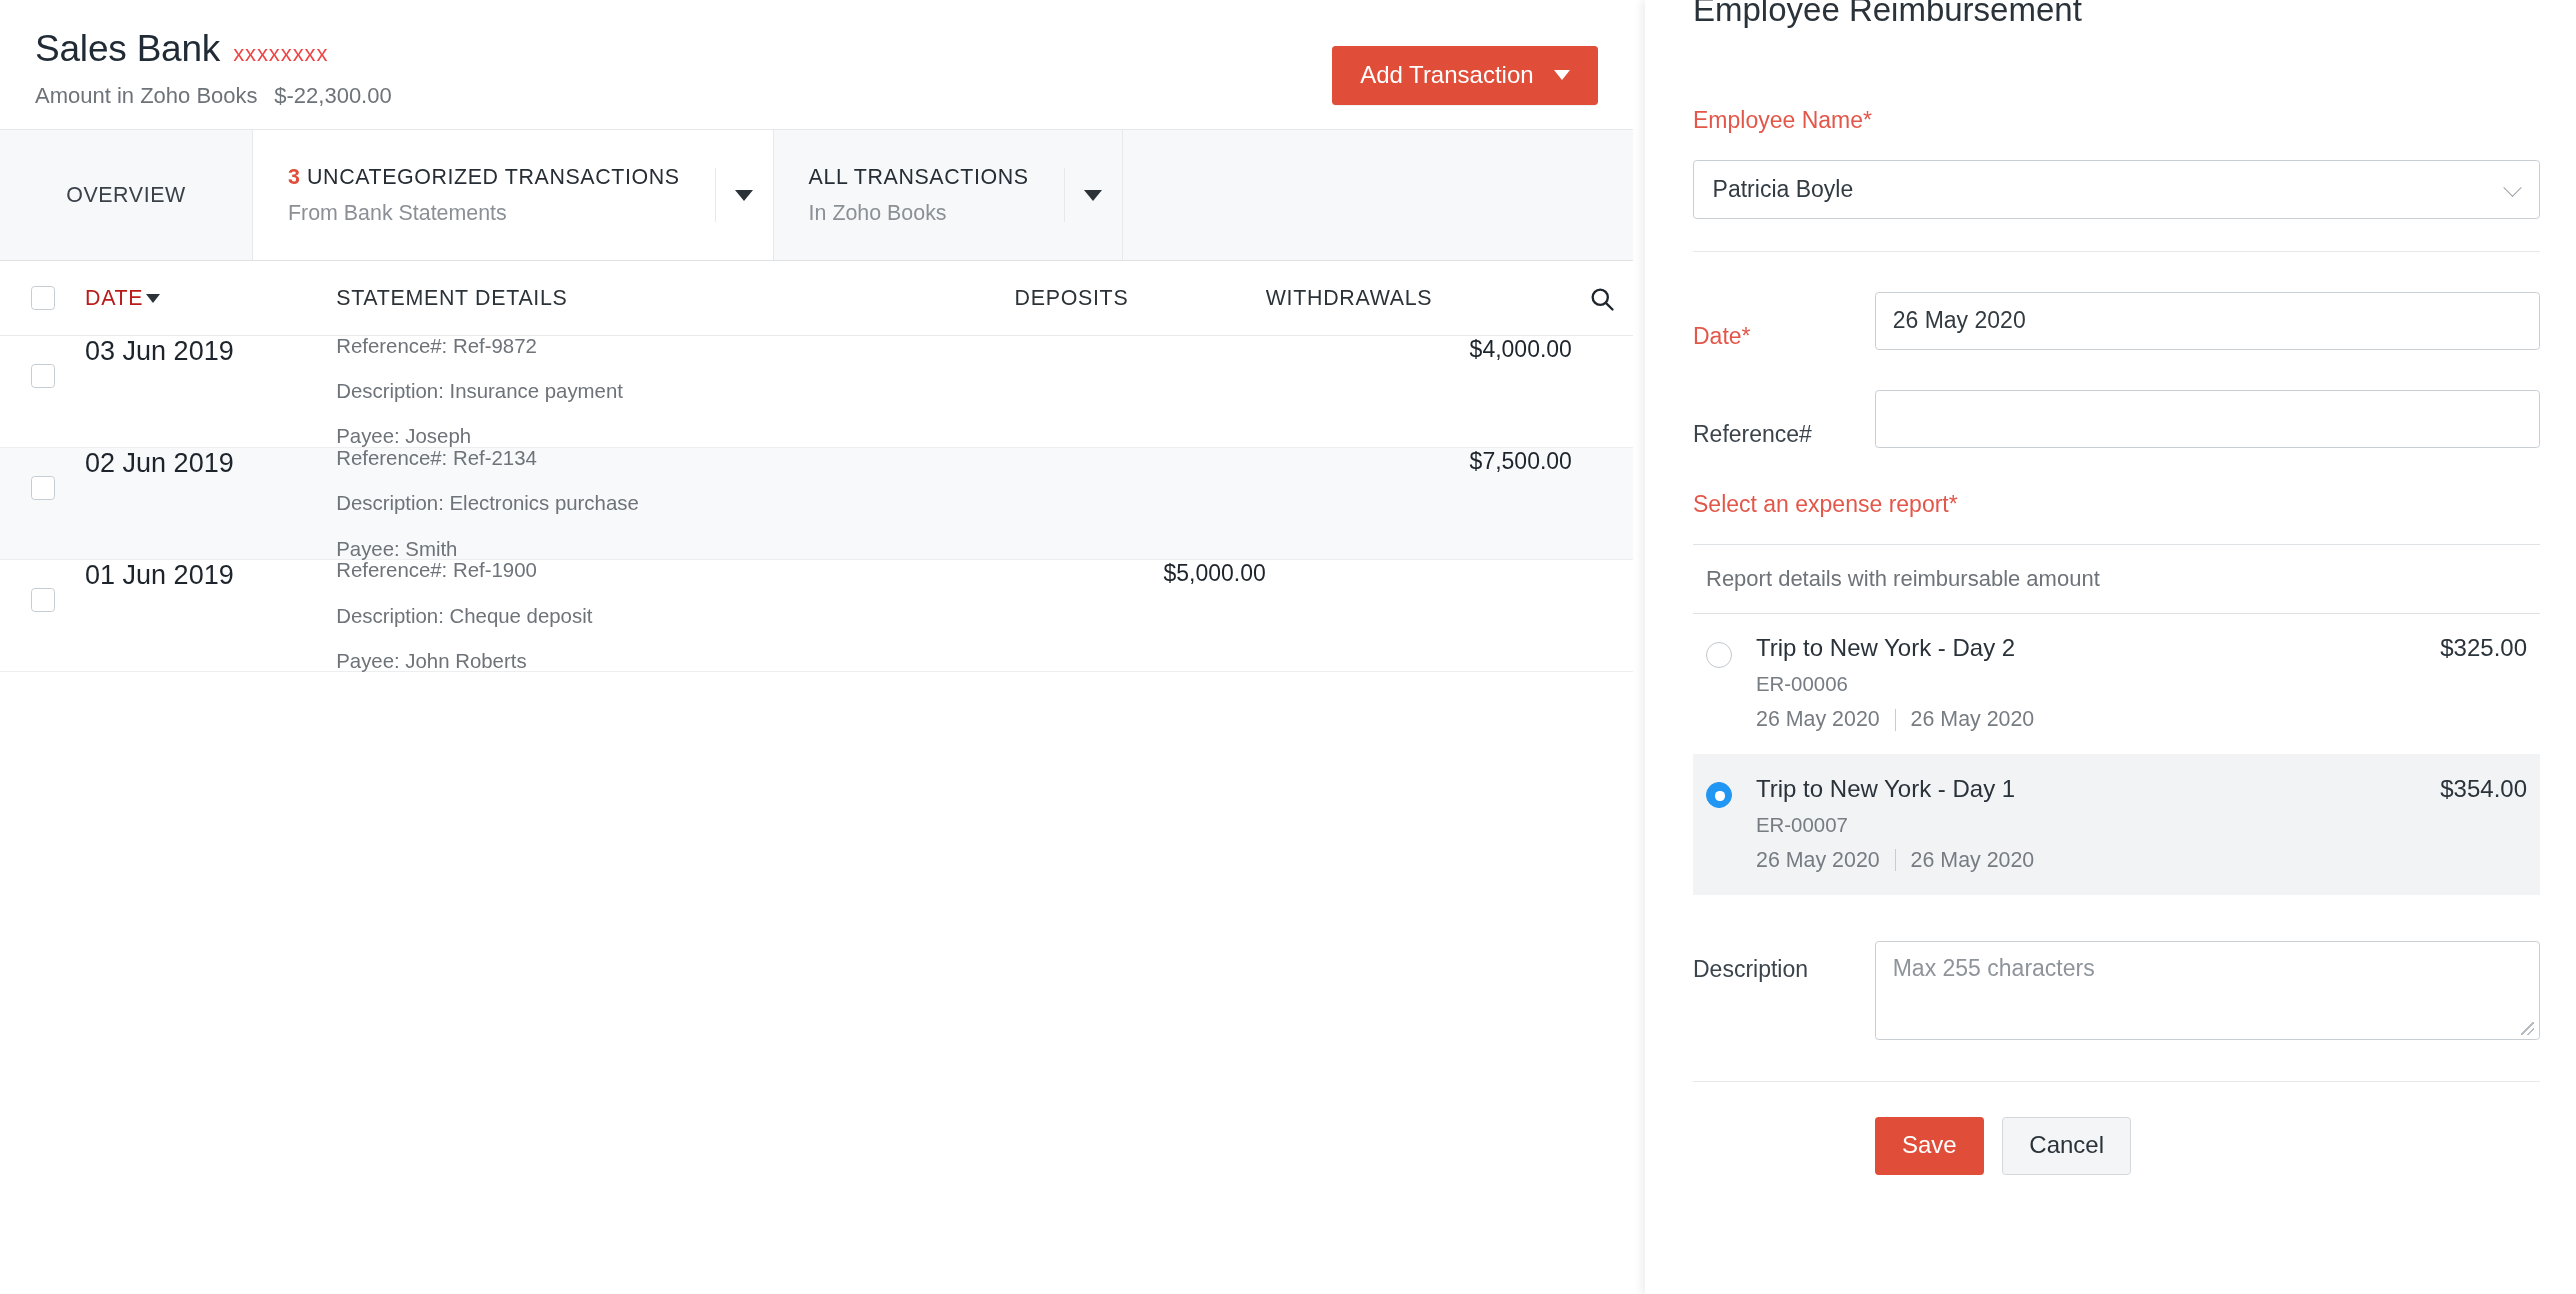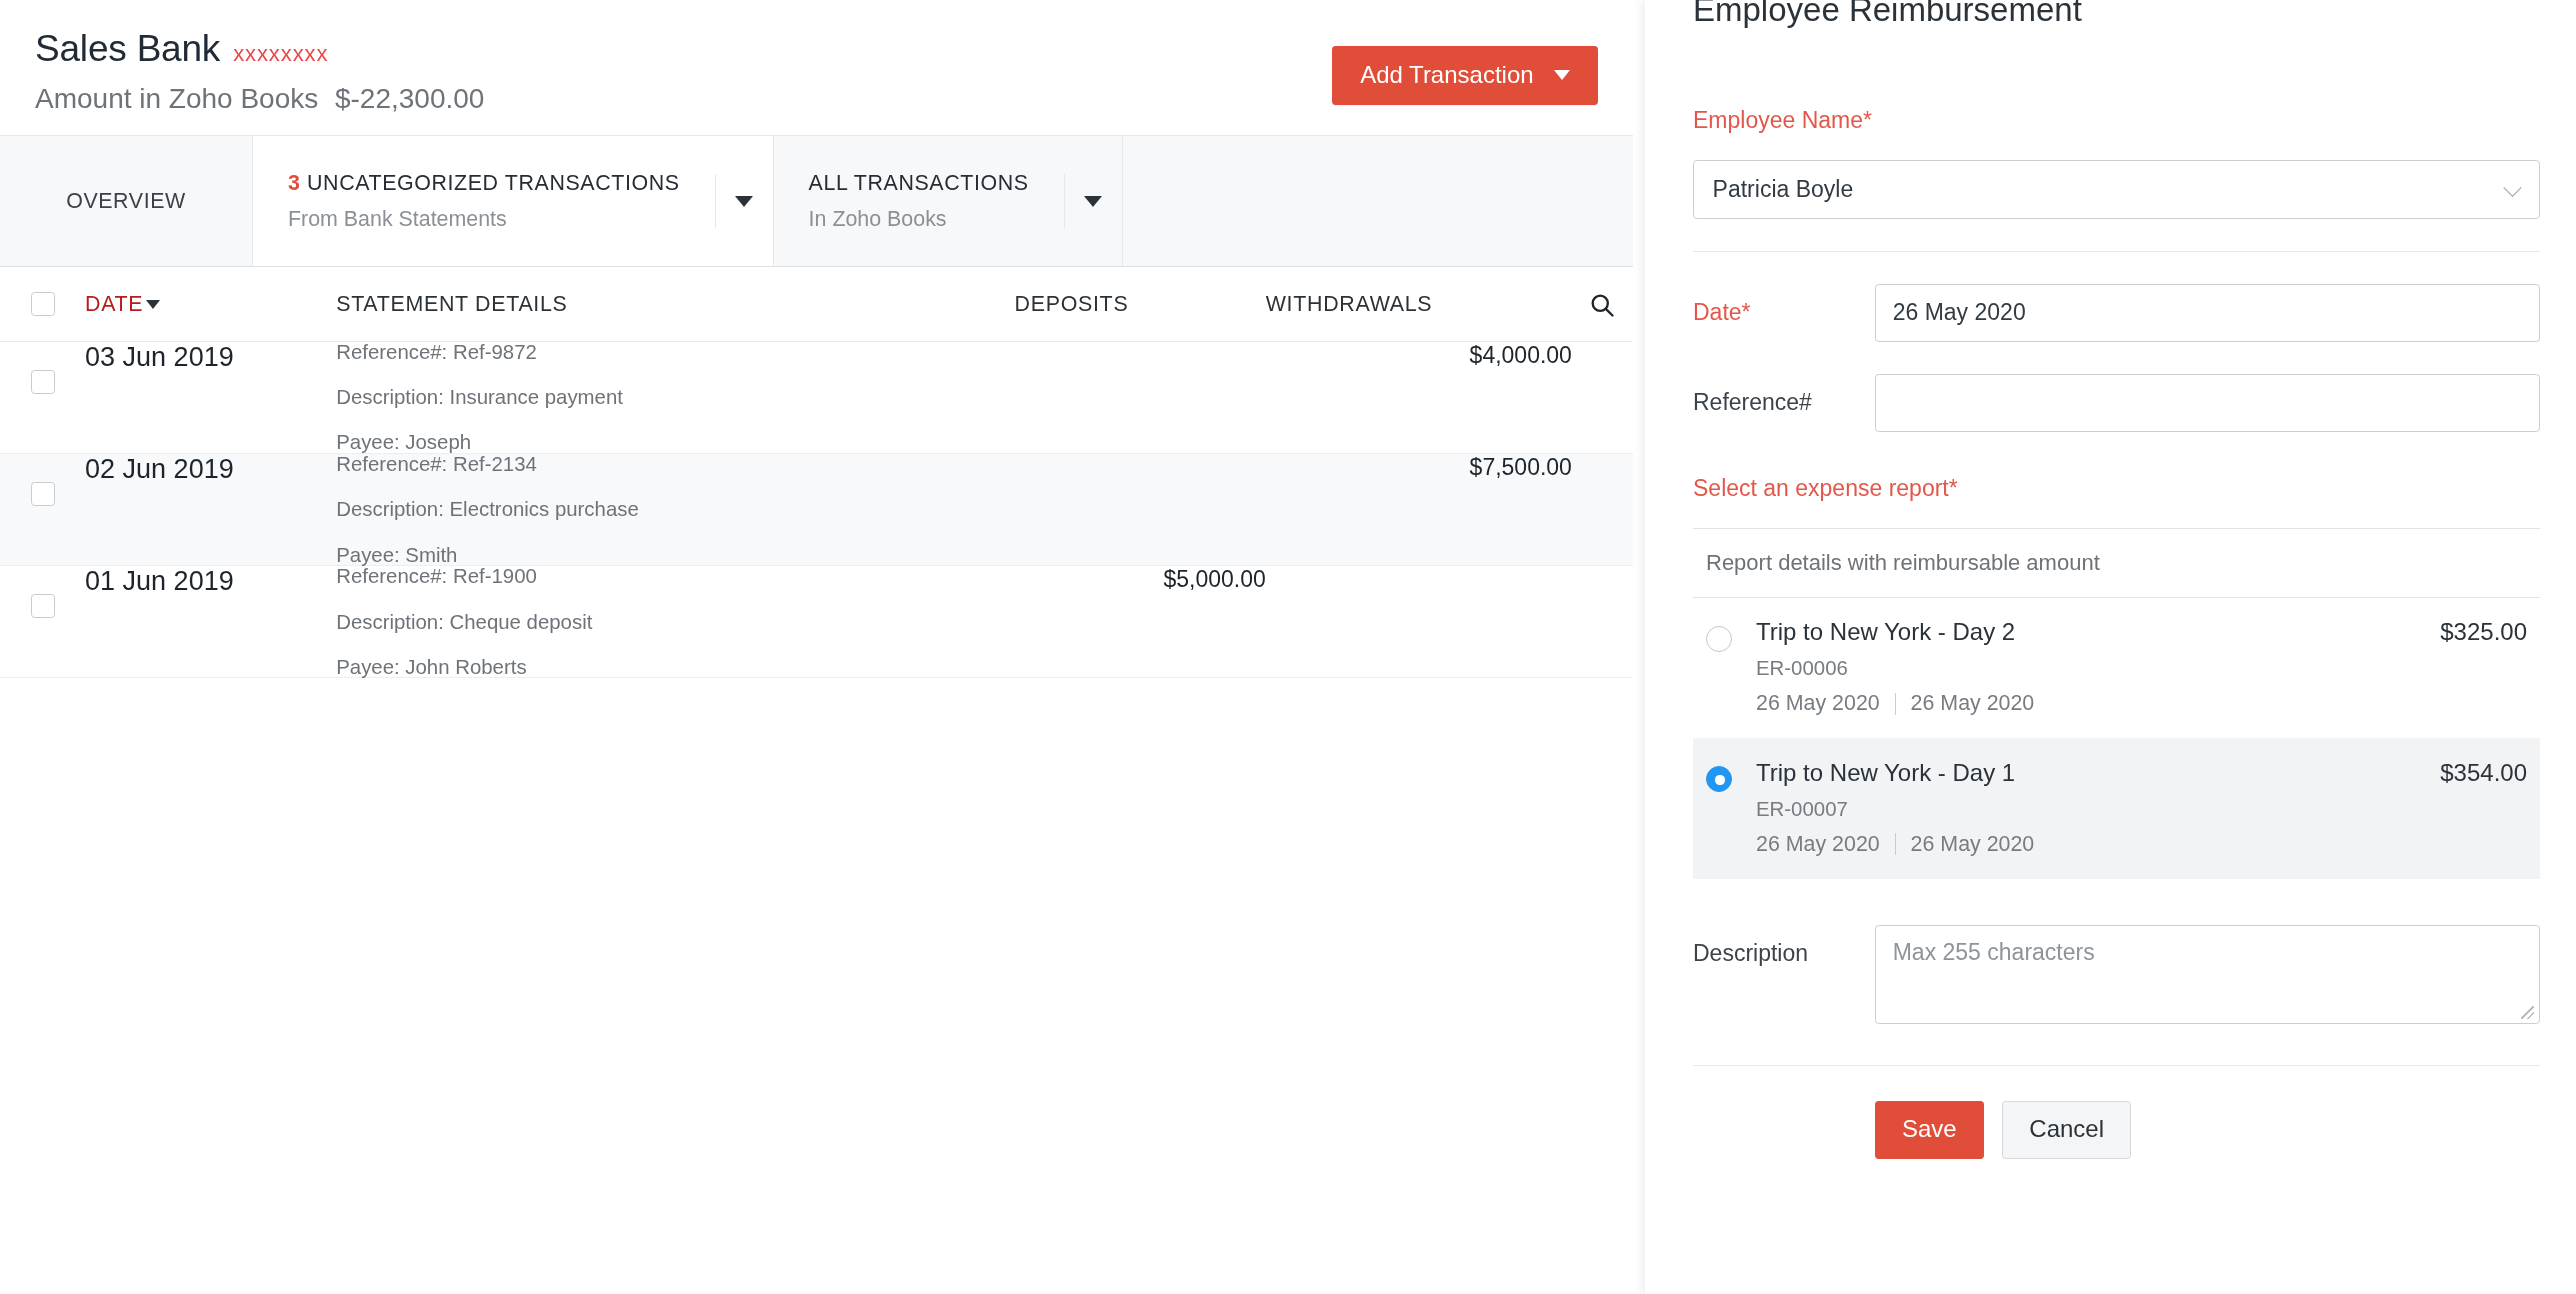--- a/index.html
+++ b/index.html
@@ -16,21 +16,21 @@
     position: absolute; left:0; top:0; width: 1633px; height: 942px;
     background: #ffffff;
     overflow: hidden;
   }
 
   
   .bank-header { position: relative; padding: 28px 35px 20.4px 35px; background:#fff; }
   .bank-title-row { display: flex; align-items: baseline; gap: 13px; }
   .bank-name { font-size: 37px; color: #212b36; font-weight: 400; letter-spacing: -0.2px; }
   .bank-acct { font-size: 22px; color: #ef4444; letter-spacing: 0.9px; }
-  .bank-sub { margin-top: 13px; font-size: 28px; color: #6d7379; display:flex; gap: 16.7px; }
+  .bank-sub { margin-top: 13px; font-size: 22px; color: #6d7379; display:flex; gap: 16.7px; }
   .bank-sub .amt { color:#6d7379; }
 
   .add-txn-btn {
     position: absolute; right: 35px; top: 46px;
     background: #e04e39; color: #fff;
     border: none; border-radius: 3.7px;
     font-family: "Liberation Sans", sans-serif;
     font-size: 24px; padding: 15px 28px 16px 28px;
     display: flex; align-items: center; gap: 20.4px; cursor: pointer;
     box-shadow: 0 0.9px 0.9px rgba(0,0,0,.06);
@@ -114,21 +114,21 @@
     display:flex; align-items:center; padding: 0 18.6px; position: relative; cursor:pointer;
   }
   .select-box .val { font-size: 23px; color:#333b42; }
   .chev {
     position:absolute; right: 20.4px; top: 50%; transform: translateY(-60%) rotate(45deg);
     width: 13px; height: 13px; border-right: 1.9px solid #9aa1a8; border-bottom: 1.9px solid #9aa1a8;
   }
 
   .divider { height:0.9px; background:#e6e8ea; margin: 32px 0 0 0; }
 
-  .form-row { display:flex; align-items:flex-start; margin-top: 32px; }
+  .form-row { display:flex; align-items:flex-end; margin-top: 40px; }
   .form-row .lbl { width: 182px; padding-top: 15px; }
   .input-box {
     flex: 1; height: 58px; border: 0.9px solid #c9ced3; border-radius: 3.7px; background:#fff;
     display:flex; align-items:center; padding: 0 16.7px;
     font-size: 23px; color:#333b42;
   }
 
   .expense-label { margin-top: 43px; }
   .report-head-sep { height:0.9px; background:#e0e3e6; margin-top: 26px; }
   .report-head {

